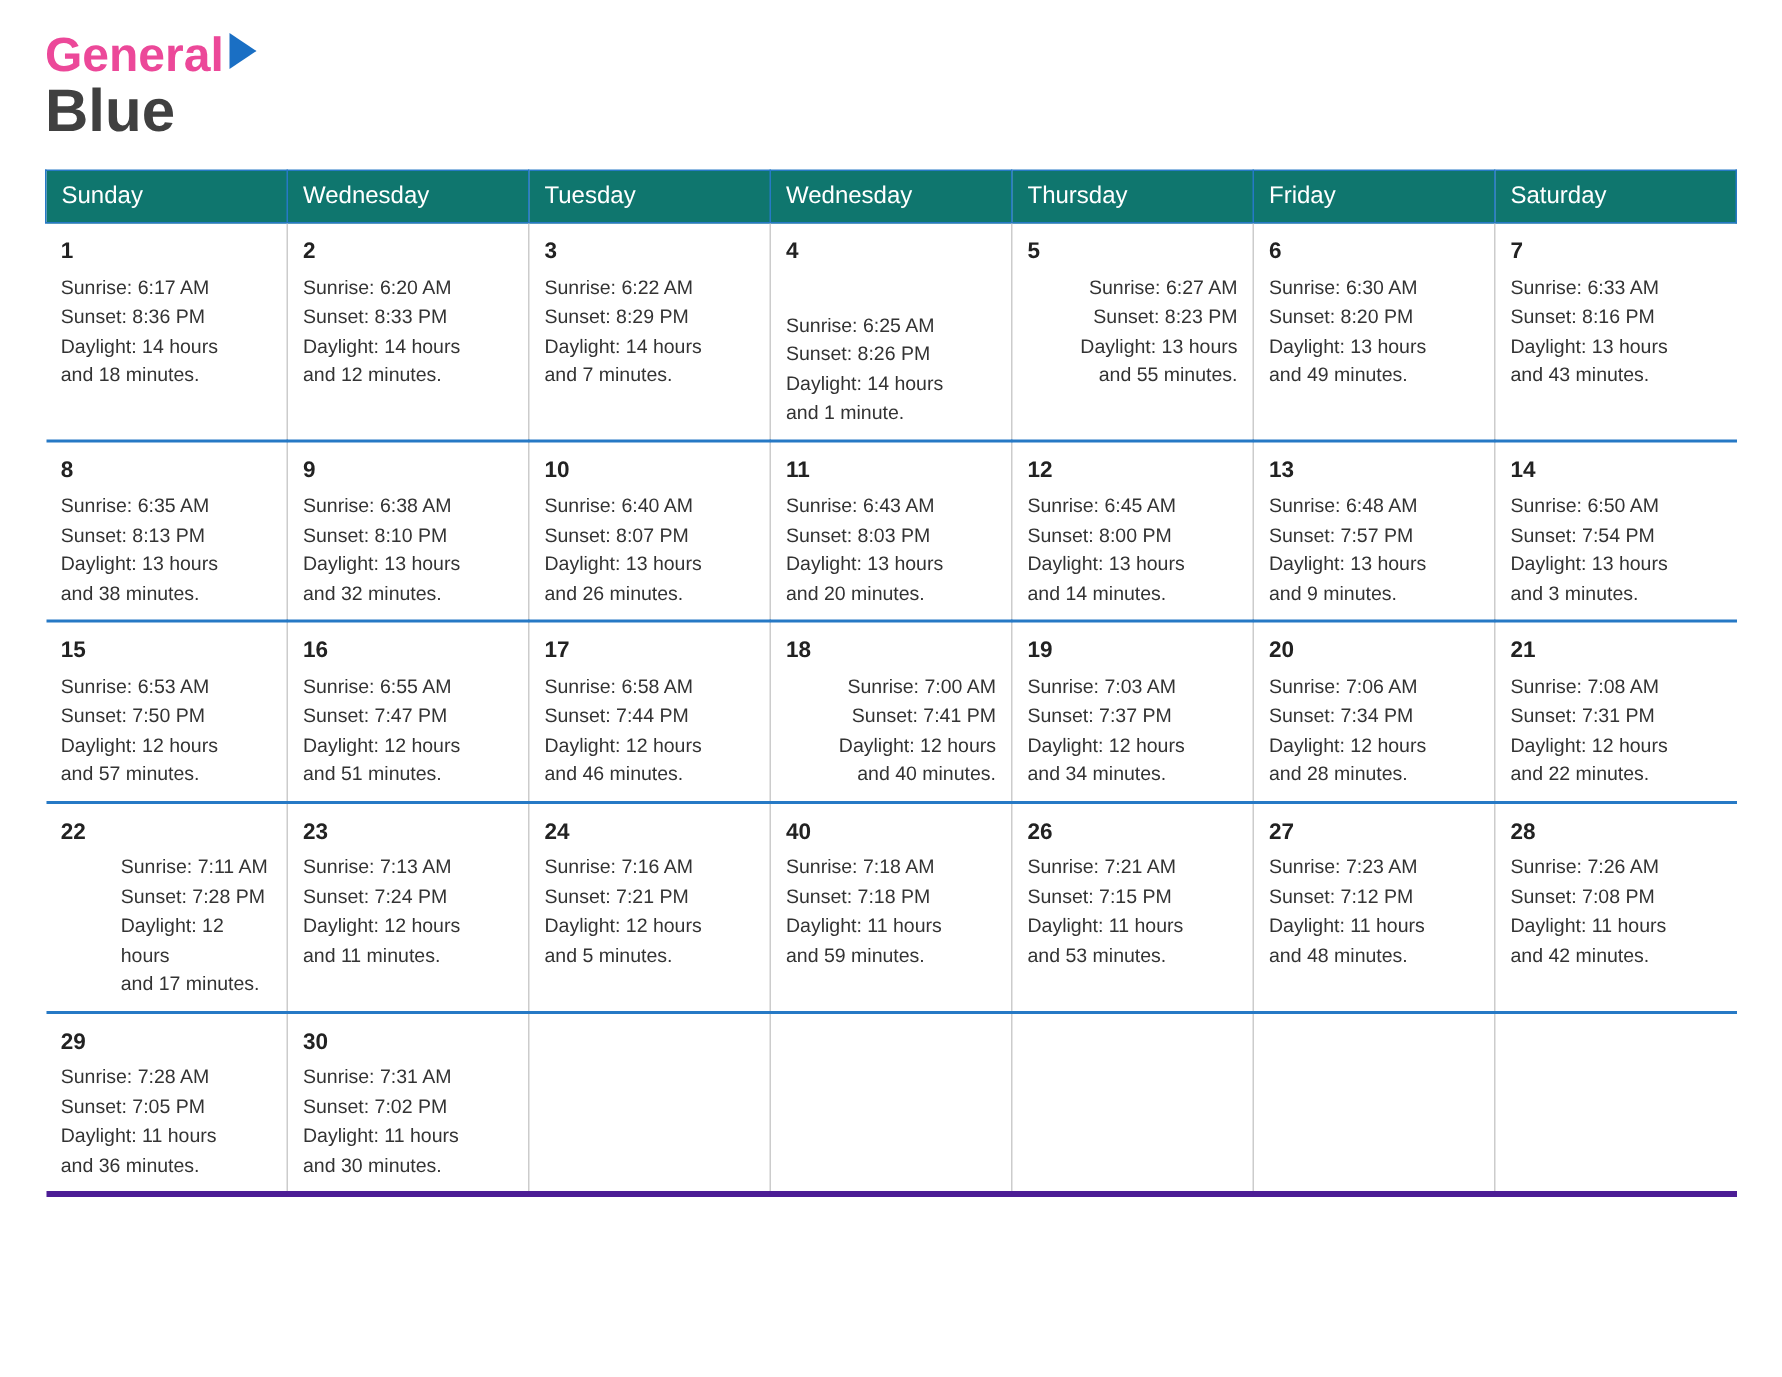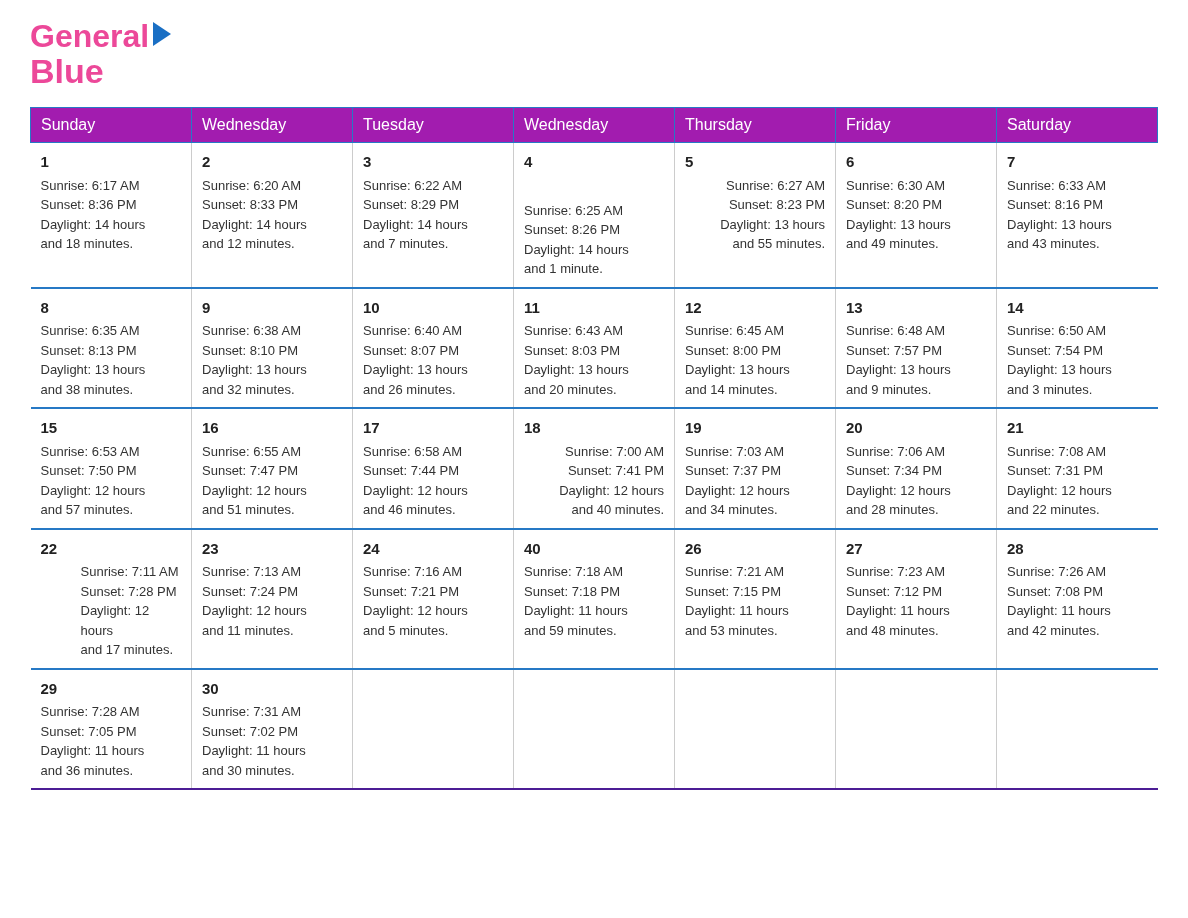--- a/index.html
+++ b/index.html
@@ -46,21 +46,21 @@
       font-size: 22px;
       font-weight: normal;
       color: #444;
     }
     table {
       width: 100%;
       border-collapse: collapse;
       table-layout: fixed;
     }
     thead tr {
-      background-color: #a21caf;
+      background-color: #0f766e;
       margin-top: 20px;
     }
     thead th {
       color: #fff;
       font-size: 16px;
       font-weight: normal;
       padding: 8px 10px;
       text-align: left;
       border: 1px solid #2679c5;
     }
@@ -83,33 +83,33 @@
       font-size: 15px;
       font-weight: bold;
       display: block;
       margin-bottom: 2px;
     }
     .day-info {
       font-size: 13px;
       color: #333;
     }
     tbody tr:last-child {
-      border-bottom: 2px solid #4c1d95;
+      border-bottom: 4px solid #4c1d95;
     }
   </style>
 </head>
 <body>
 
 <div class="header">
   <div class="logo">
     <div style="display:flex; align-items:center; line-height:1;">
       <span style="font-size:32px; font-weight:bold; color:#ec4899;">General</span>
       <span class="logo-arrow"></span>
     </div>
-    <span style="font-size:34px; font-weight:bold; color:#ec4899; margin-left:0;">Blue</span>
+    <span style="font-size:40px; font-weight:bold; color:#404040; margin-left:0;">Blue</span>
   </div>
   <div class="title-block">
     <h1></h1>
     <h2></h2>
   </div>
 </div>
 
 <table>
   <thead>
     <tr>

